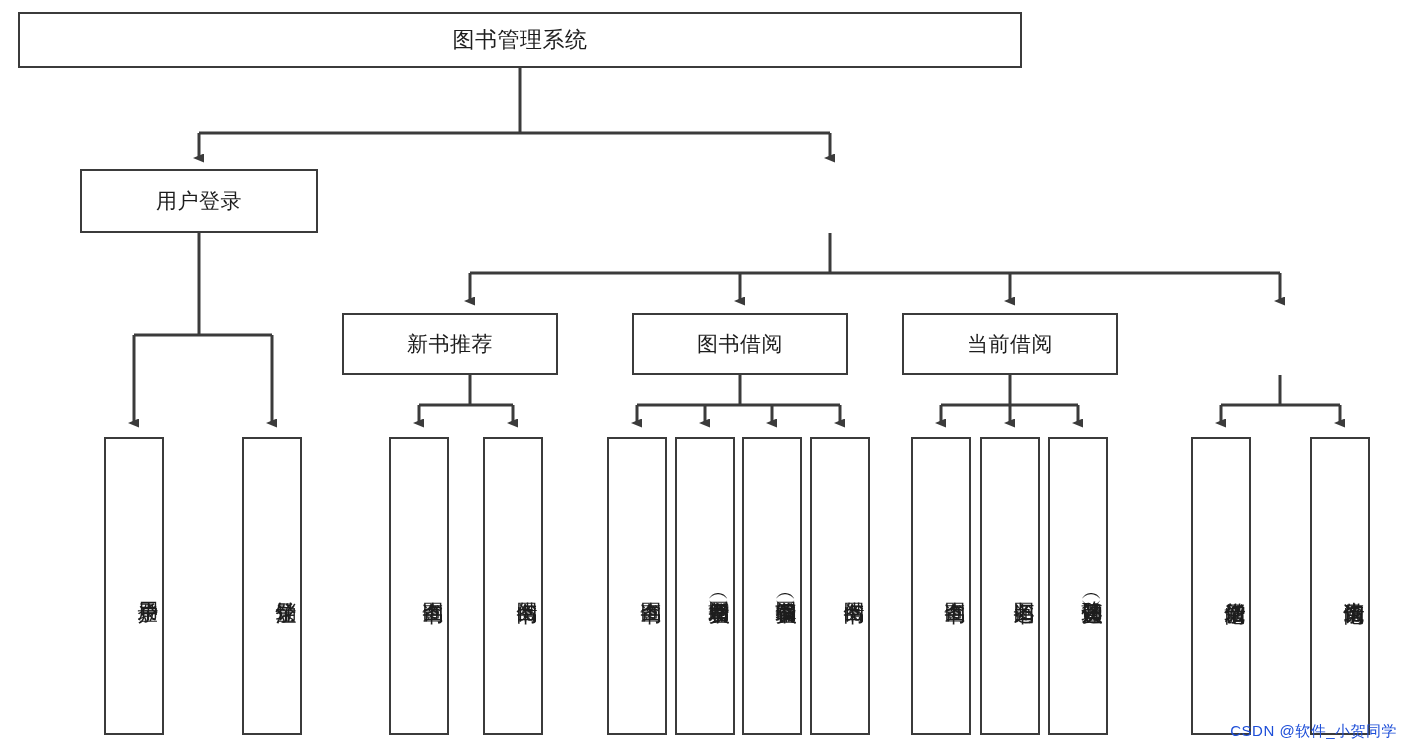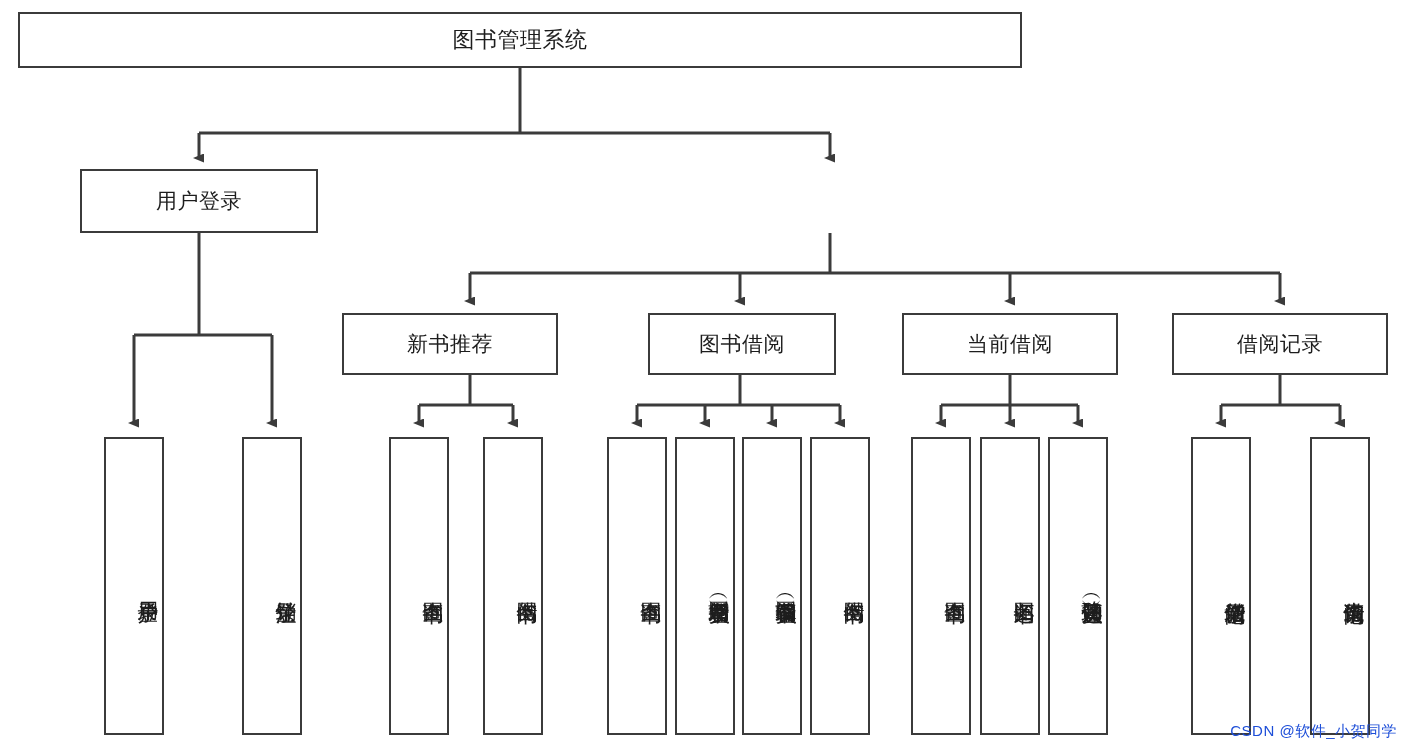--- a/index.html
+++ b/index.html
@@ -127,28 +127,25 @@
     <span>图书管理系统</span>
   </div>
 
   <div class="node horiz" style="left:80px; top:169px; width:238px; height:64px;">
     <span>用户登录</span>
   </div>
 
   <div class="node horiz" style="left:342px; top:313px; width:216px; height:62px;">
     <span>新书推荐</span>
   </div>
-  <div class="node horiz" style="left:648px; top:313px; width:188px; height:62px;">
+  <div class="node horiz" style="left:632px; top:313px; width:216px; height:62px;">
     <span>图书借阅</span>
   </div>
   <div class="node horiz" style="left:902px; top:313px; width:216px; height:62px;">
     <span>当前借阅</span>
-  </div>
-  <div class="node horiz" style="left:1172px; top:313px; width:216px; height:62px;">
-    <span>借阅记录</span>
   </div>
 
   <div class="node vert" style="left:104px; top:437px; width:60px; height:298px;">
     <span>用户登录</span>
   </div>
   <div class="node vert" style="left:242px; top:437px; width:60px; height:298px;">
     <span>注销登录</span>
   </div>
 
   <div class="node vert" style="left:389px; top:437px; width:60px; height:298px;">

